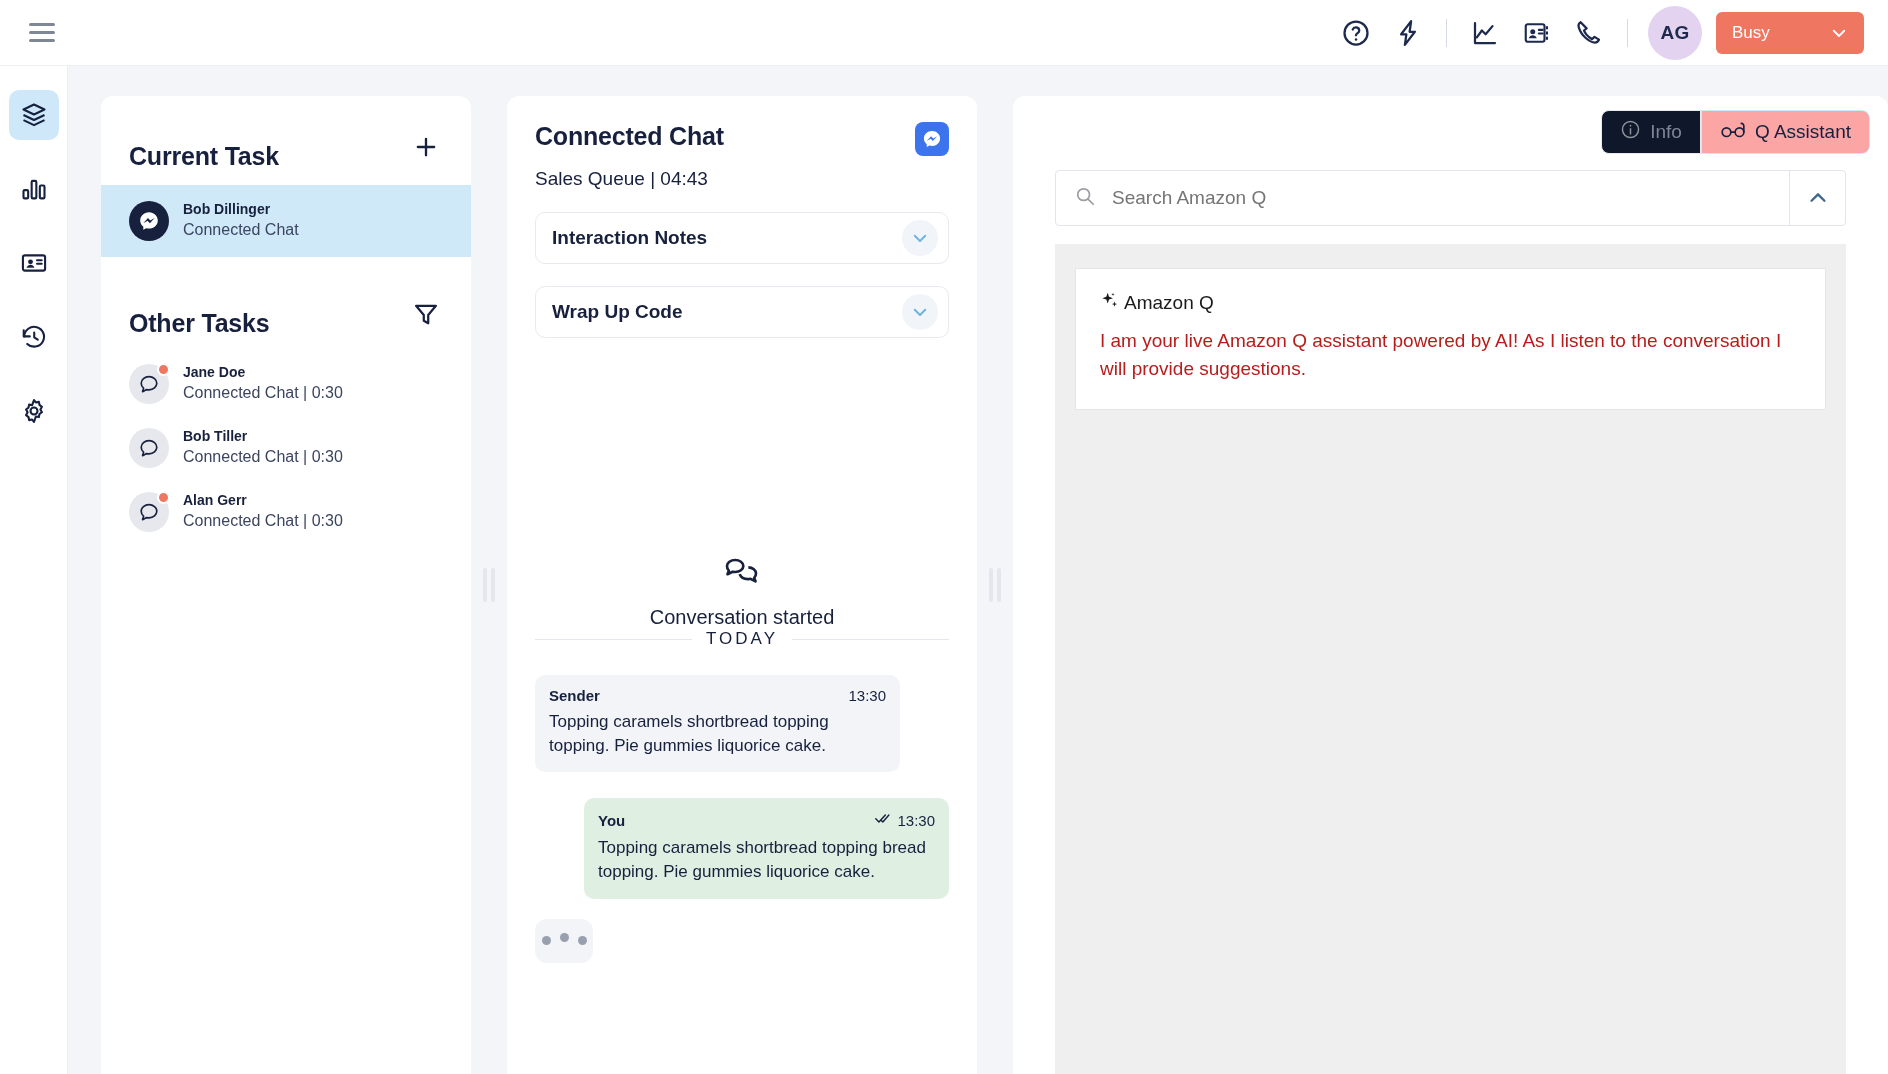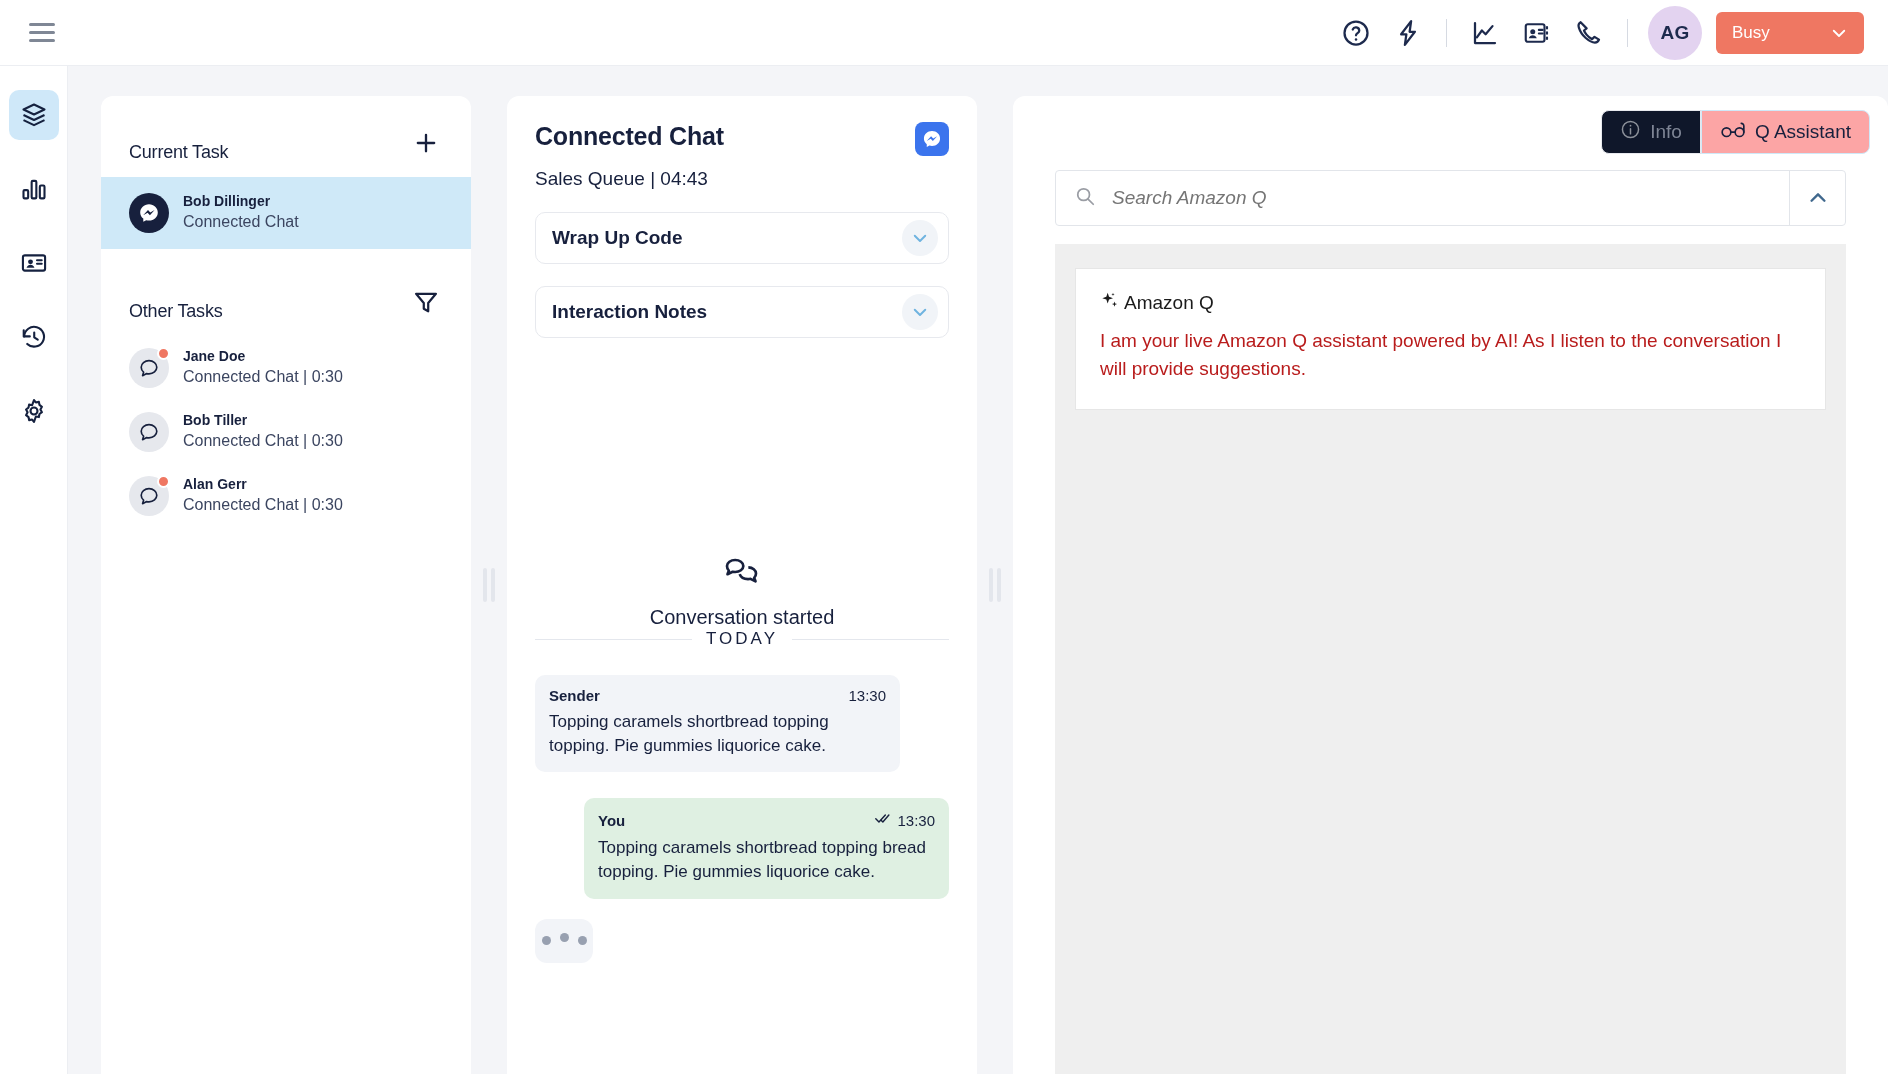--- a/index.html
+++ b/index.html
@@ -62,21 +62,21 @@
     background:#f4f5f8; display:flex; padding:30px 0 0 0;
   }
 
   
   .col-tasks { width:370px; margin-left:33px; height:978px; border-radius:12px 12px 0 0;
                background:#ffffff; overflow:hidden; }
   .col-head {
     display:flex; align-items:center; justify-content:space-between;
     padding:26px 28px 14px 28px;
   }
-  .col-head h2 { font-size:18px; color:#17203d; font-weight:normal; letter-spacing:-.2px;margin-top:20px; }
+  .col-head h2 { font-size:25px; color:#17203d; font-weight:bold; letter-spacing:-.2px;margin-top:20px; }
   .icon-btn { cursor:pointer; display:flex; align-items:center; justify-content:center;
               width:34px; height:34px; color:#17203d; }
   .task-row {
     display:flex; align-items:center; gap:14px; padding:12px 28px; cursor:pointer;
   }
   .task-row.current { background:#cfe9f8; padding-top:16px; padding-bottom:16px; }
   .task-av { width:40px; height:40px; border-radius:50%; position:relative;
              display:flex; align-items:center; justify-content:center; flex:0 0 auto; }
   .task-av.messenger { background:#17203d; }
   .task-av.grey { background:#e6e8ed; }
@@ -141,21 +141,21 @@
   }
   .tab:first-child { border-radius:8px 0 0 8px; color:#7e8595; background:#0f172a; }
   .tab.active { border-radius:0 8px 8px 0; background:#fca5a5; color:#17203d;
                 font-weight:normal; border-color:#cfe9f8; }
   .q-search-wrap { margin:16px 42px 0 42px; }
   .q-search {
     height:56px; background:#ffffff; border:1px solid #e2e5ea; border-radius:4px;
     display:flex; align-items:center; padding-left:18px;
   }
   .q-search input {
-    flex:1; border:0; outline:0; font-size:19px; font-style:italic; color:#8c8f96;
+    flex:1; border:0; outline:0; font-size:19px; color:#8c8f96;
     font-family:"Liberation Sans", sans-serif; margin-left:16px; background:transparent;
   }
   .q-collapse { width:56px; height:56px; border-left:1px solid #e2e5ea;
                 display:flex; align-items:center; justify-content:center; cursor:pointer; }
   .q-panel { flex:1; margin:18px 42px 0 42px; background:#efefef; padding:24px 20px; }
   .q-card { background:#ffffff; border:1px solid #e6e6e6; padding:22px 24px 26px 24px; }
   .q-card-head { display:flex; align-items:center; gap:4px; }
   .q-name { font-size:19px; color:#1b1b1b; }
   .q-text { font-size:19px; color:#b91c1c; line-height:1.48; margin-top:12px; }
 </style>
@@ -341,29 +341,29 @@
           <div class="chat-title">Connected Chat</div>
           <div class="msgr-badge">
             <svg width="22" height="22" viewBox="0 0 24 24" fill="#ffffff">
               <path d="M12 3.2C7 3.2 3.2 6.9 3.2 11.4c0 2.5 1.2 4.7 3.1 6.2v3.2l2.9-1.6c.9.2 1.8.4 2.8.4 5 0 8.8-3.7 8.8-8.2S17 3.2 12 3.2zm.9 11-2.3-2.4-4.4 2.4 4.8-5.1 2.3 2.4 4.3-2.4z"></path>
             </svg>
           </div>
         </div>
         <div class="chat-sub">Sales Queue | 04:43</div>
 
         <div class="accordion">
-          <span class="label">Wrap Up Code</span>
+          <span class="label">Interaction Notes</span>
           <span class="acc-chev">
             <svg width="18" height="18" viewBox="0 0 24 24" fill="none" stroke="#6fb3e0" stroke-width="2.6" stroke-linecap="round" stroke-linejoin="round">
                 <path d="M5 9l7 7 7-7"></path>
               </svg>
           </span>
         </div>
         <div class="accordion">
-          <span class="label">Interaction Notes</span>
+          <span class="label">Wrap Up Code</span>
           <span class="acc-chev">
             <svg width="18" height="18" viewBox="0 0 24 24" fill="none" stroke="#6fb3e0" stroke-width="2.6" stroke-linecap="round" stroke-linejoin="round">
                 <path d="M5 9l7 7 7-7"></path>
               </svg>
           </span>
         </div>
       </div>
 
       <div class="chat-body">
         <div class="conv-start">

